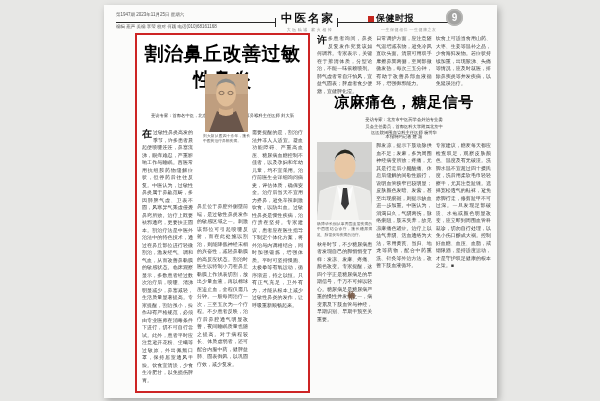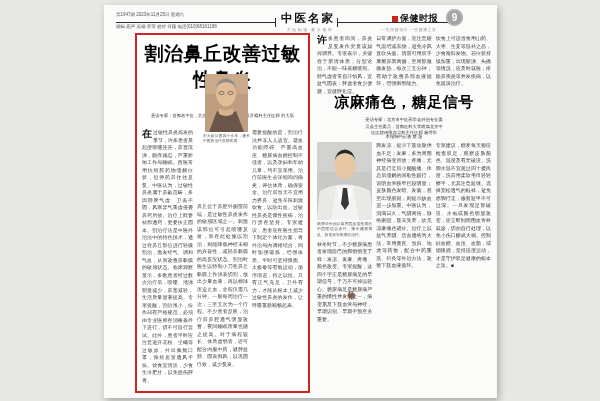--- a/index.html
+++ b/index.html
@@ -55,21 +55,21 @@
     <div class="hrule" style="left:12px;top:16.5px;width:159px;"></div>
     <div class="vtick" style="left:171px;top:12.5px;"></div>
     <div class="micro" style="left:12px;top:19px;">编辑 燕声 美编 李莹 校对 何颖 电话(010)68161168</div>
 
     <div class="section-title" style="left:177px;top:6px;">中医名家</div>
     <div class="section-sub" style="left:176px;top:21.5px;">大医精诚 薪火相传</div>
 
     <div class="vtick" style="left:233px;top:12.5px;"></div>
     <div class="hrule" style="left:233px;top:16.5px;width:119px;"></div>
 
-    <div class="paper" style="left:288px;top:7px;">
+    <div class="paper" style="left:264px;top:7px;">
       <span class="paper-mark"></span>
       <span class="paper-name">保健时报</span>
     </div>
     <div class="paper-tag" style="left:277px;top:22px;">一生保健相伴 一生健康之友</div>
     <div class="pagenum" style="left:342px;top:4px;">9</div>
 
     <div class="art-left">
       <div class="headline1">割治鼻丘改善过敏性鼻炎</div>
       <div class="deck">受访专家：首都名中医，北京中医药大学东方医院耳鼻喉科主任医师 刘大新</div>
       <div class="byline">本报记者 燕 声</div>

